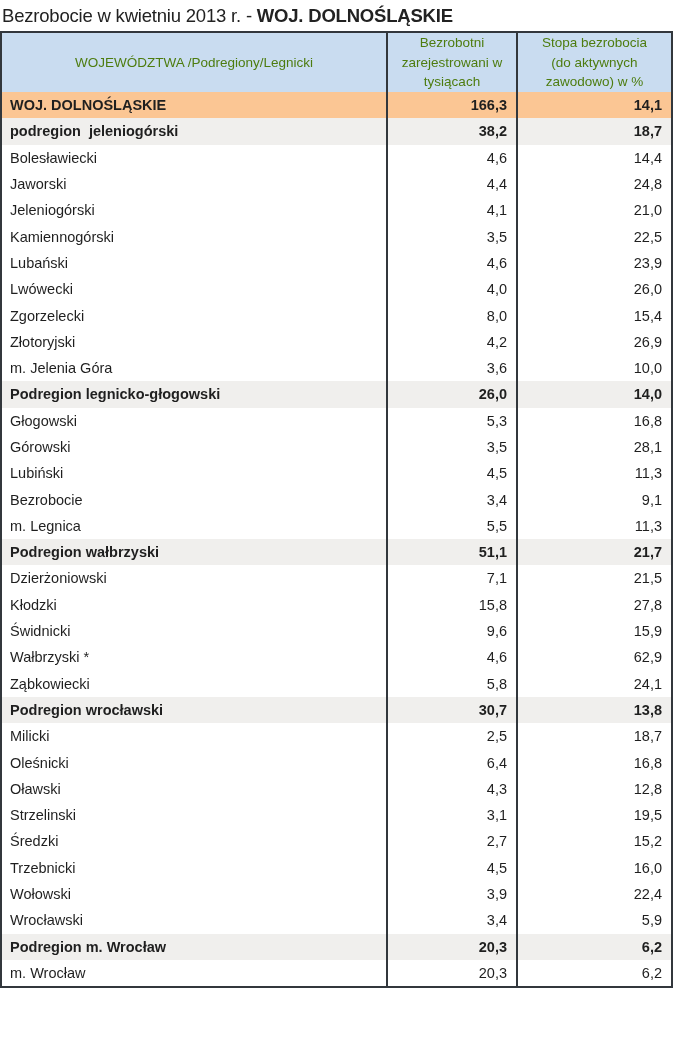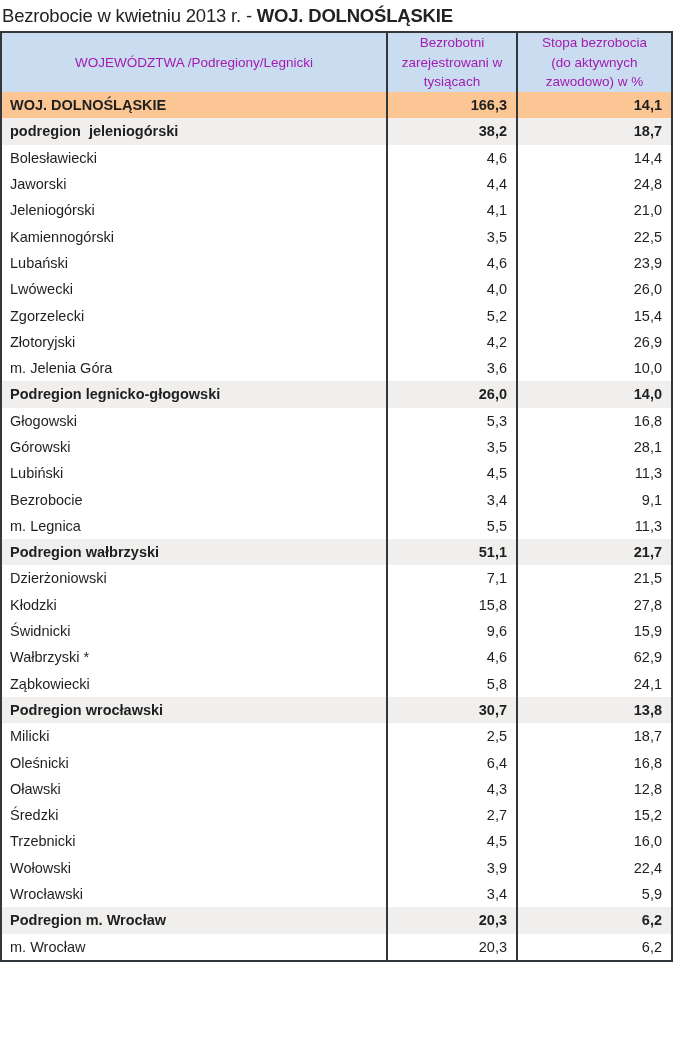--- a/index.html
+++ b/index.html
@@ -37,21 +37,21 @@
   col.c3 { width: 155px; }
 
   th {
     background: var(--header-bg, #c9dcf0);
     height: 59px;
     font-weight: normal;
     font-size: 13.5px;
     line-height: 1.45;
     text-align: center;
     vertical-align: middle;
-    color: #a21caf;
+    color: #4d7c0f;
     padding: 0 2px;
     white-space: pre-line;
     margin-top: 40px;
   }
   th.h2, th.h3, td.num { border-left: 2px solid var(--border, #32373c); }
 
   td {
     height: 26.3px;
     font-size: 14.5px;
     vertical-align: middle;
@@ -134,21 +134,21 @@
     <td class="num">4,6</td>
     <td class="num">23,9</td>
   </tr>
         <tr class="powiat">
     <td class="name">Lwówecki</td>
     <td class="num">4,0</td>
     <td class="num">26,0</td>
   </tr>
         <tr class="powiat">
     <td class="name">Zgorzelecki</td>
-    <td class="num">5,2</td>
+    <td class="num">8,0</td>
     <td class="num">15,4</td>
   </tr>
         <tr class="powiat">
     <td class="name">Złotoryjski</td>
     <td class="num">4,2</td>
     <td class="num">26,9</td>
   </tr>
         <tr class="powiat">
     <td class="name">m. Jelenia Góra</td>
     <td class="num">3,6</td>
@@ -228,20 +228,25 @@
     <td class="name">Oleśnicki</td>
     <td class="num">6,4</td>
     <td class="num">16,8</td>
   </tr>
         <tr class="powiat">
     <td class="name">Oławski</td>
     <td class="num">4,3</td>
     <td class="num">12,8</td>
   </tr>
         <tr class="powiat">
+    <td class="name">Strzelinski</td>
+    <td class="num">3,1</td>
+    <td class="num">19,5</td>
+  </tr>
+        <tr class="powiat">
     <td class="name">Średzki</td>
     <td class="num">2,7</td>
     <td class="num">15,2</td>
   </tr>
         <tr class="powiat">
     <td class="name">Trzebnicki</td>
     <td class="num">4,5</td>
     <td class="num">16,0</td>
   </tr>
         <tr class="powiat">

